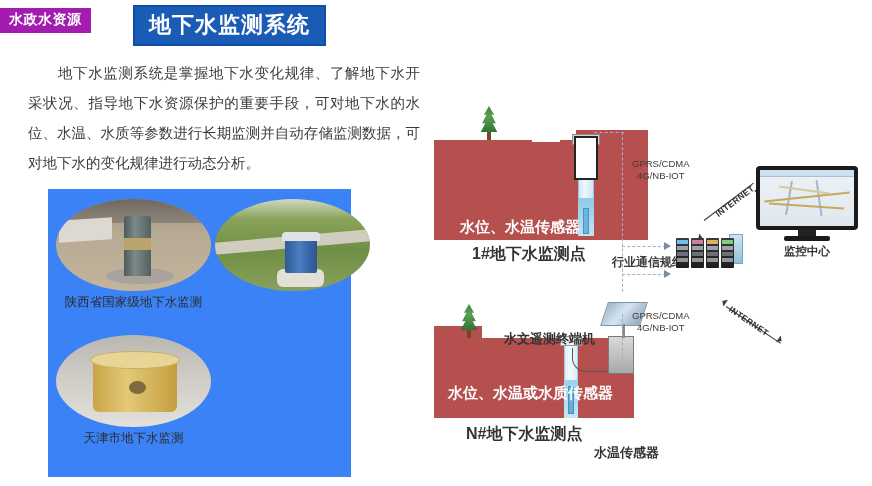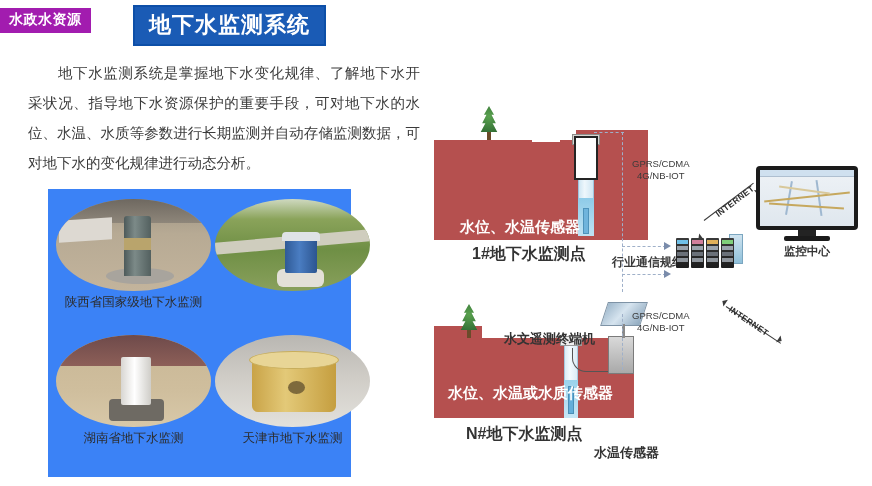--- a/index.html
+++ b/index.html
@@ -290,27 +290,20 @@
 
       <div class="photo-cell">
         <div class="photo-oval ph2">
           <div class="ph2-road"></div>
             <div class="ph2-base"></div>
           <div class="ph2-body"></div>
             <div class="ph2-top"></div>
         </div>
       </div>
 
-      <div class="photo-cell">
-        <div class="photo-oval ph3">
-          <div class="ph3-base"></div>
-            <div class="ph3-pipe"></div>
-        </div>
-        <div class="cap">湖南省地下水监测</div>
-      </div>
 
       <div class="photo-cell">
         <div class="photo-oval ph4">
           <div class="ph4-drum"></div>
             <div class="ph4-lid"></div>
             <div class="ph4-knob"></div>
         </div>
         <div class="cap">天津市地下水监测</div>
       </div>
 

